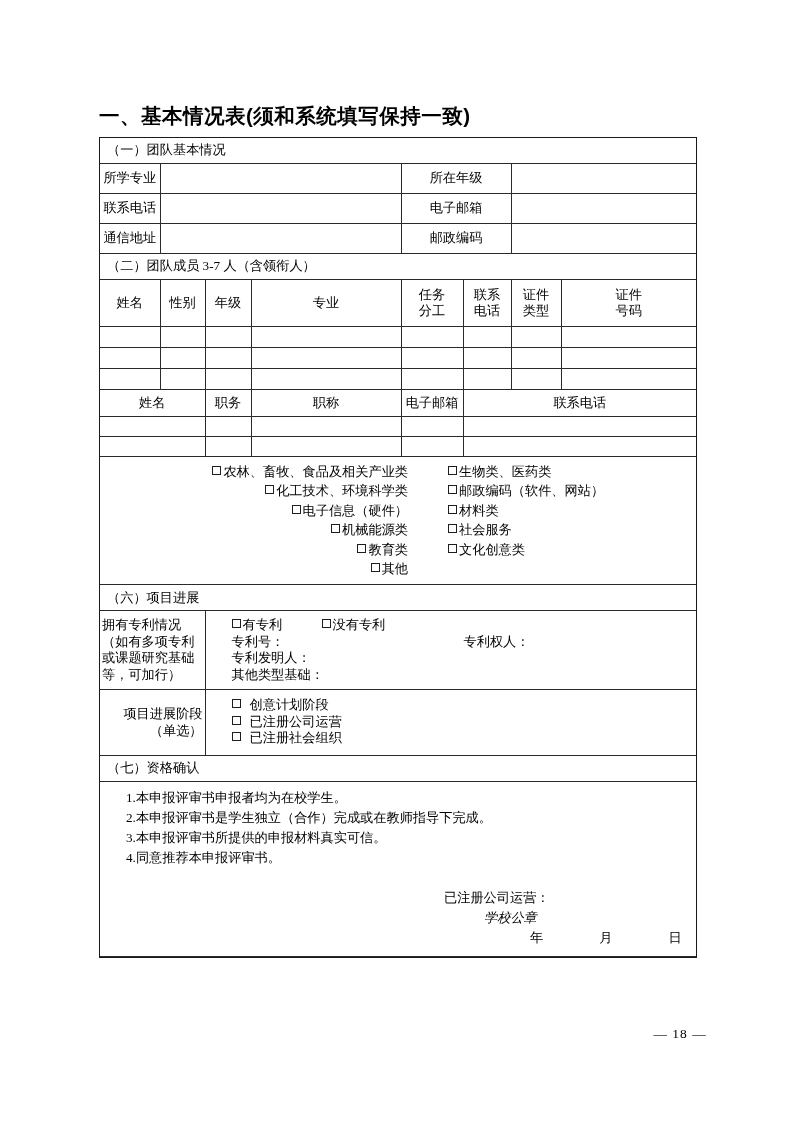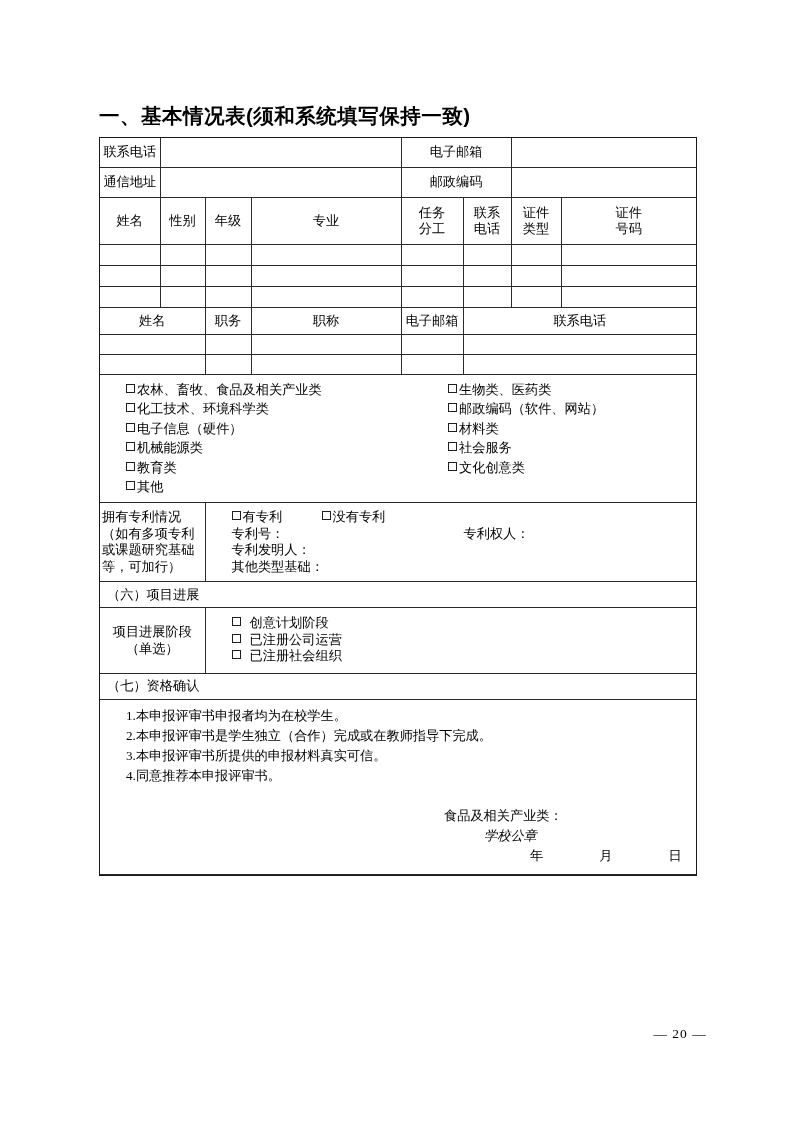--- a/index.html
+++ b/index.html
@@ -89,20 +89,21 @@
   }
   .two-line span { display: block; }
 
   
   .block {
     padding: 5px 0 6px 0 !important;
   }
   .chk-cols {
     position: relative;
     padding-left: 26px;
+    text-align: right;
   }
   .chk-row {
     display: flex;
     line-height: 1.47;
   }
   .chk-row .c-left { width: 282px; flex: 0 0 282px; white-space: nowrap; }
   .chk-row .c-right { white-space: nowrap; padding-left: 40px; }
 
   .bx {
     display: inline-block;
@@ -130,21 +131,21 @@
   .patent-row1 .g1 { display: inline-block; width: 90px; }
   .patent-inline { position: relative; }
   .patent-inline .owner {
     position: absolute;
     left: 232px;
     top: 0;
     white-space: nowrap;
   }
 
   .stage-label {
-    text-align: center;
+    text-align: right;
     line-height: 1.45;
     padding: 4px 2px !important;
     font-size: 13.2px;
   }
   .stage-body {
     padding: 7px 0 8px 26px !important;
     line-height: 1.6;
     font-size: 13.2px;
     font-family: Liberation Serif, serif;
   }
@@ -199,34 +200,46 @@
         <col style="width:45px">
         <col style="width:46px">
         <col style="width:150px">
         <col style="width:62px">
         <col style="width:48px">
         <col style="width:50px">
         <col style="width:135px">
       </colgroup>
 
       <tbody>
-
+          <tr>
+        <td class="section-head" colspan="8">（一）团队基本情况</td>
+      </tr>
+
+      <tr>
+        <td class="lbl cell-h" colspan="1">所学专业</td>
+        <td class="cell-empty" colspan="3"></td>
+        <td class="lbl" colspan="2">所在年级</td>
+        <td class="cell-empty" colspan="2"></td>
+      </tr>
       <tr>
         <td class="lbl cell-h" colspan="1">联系电话</td>
         <td class="cell-empty" colspan="3"></td>
         <td class="lbl" colspan="2">电子邮箱</td>
         <td class="cell-empty" colspan="2"></td>
       </tr>
       <tr>
         <td class="lbl cell-h" colspan="1">通信地址</td>
         <td class="cell-empty" colspan="3"></td>
         <td class="lbl" colspan="2">邮政编码</td>
         <td class="cell-empty" colspan="2"></td>
       </tr>
 
+      <tr>
+        <td class="section-head" colspan="8">（二）团队成员 3-7 人（含领衔人）</td>
+      </tr>
 
       <tr>
         <td class="two-line" style="height:42px">
           <span>姓名</span>
         </td>
         <td class="two-line">
           <span>性别</span>
         </td>
         <td class="two-line">
           <span>年级</span>
@@ -334,40 +347,40 @@
               <div class="c-left"><span class="bx"></span><span>教育类</span></div>
               <div class="c-right"><span class="bx"></span><span>文化创意类</span></div>
             </div>
 
             <div class="chk-row">
               <div class="c-left"><span class="bx"></span><span>其他</span></div>
             </div>
 
           </div>
         </td>
+      </tr>
+
+      <tr>
+        <td class="section-head" colspan="8">（六）项目进展</td>
       </tr>
 
       <tr>
         <td class="patent-label" colspan="2">拥有专利情况（如有多项专利或课题研究基础等，可加行）</td>
         <td class="patent-body" colspan="6">
           <div class="patent-row1">
             <span class="g1"><span class="bx"></span><span>有专利</span></span><span><span class="bx"></span><span>没有专利</span></span>
           </div>
           <div class="patent-inline">
             <span>专利号：</span>
             <span class="owner">专利权人：</span>
           </div>
           <div>专利发明人：</div>
           <div>其他类型基础：</div>
         </td>
       </tr>
-
-      <tr>
-        <td class="section-head" colspan="8">（六）项目进展</td>
-      </tr>
       <tr>
         <td class="stage-label" colspan="2">
           <div>项目进展阶段</div>
           <div>（单选）</div>
         </td>
         <td class="stage-body" colspan="6">
           <div><span class="bx"></span><span>创意计划阶段</span></div>
           <div><span class="bx"></span><span>已注册公司运营</span></div>
           <div><span class="bx"></span><span>已注册社会组织</span></div>
         </td>
@@ -378,28 +391,28 @@
       </tr>
       <tr>
         <td class="qual-body" colspan="8">
           <div class="qual-list">
             <div>1.本申报评审书申报者均为在校学生。</div>
             <div>2.本申报评审书是学生独立（合作）完成或在教师指导下完成。</div>
             <div>3.本申报评审书所提供的申报材料真实可信。</div>
             <div>4.同意推荐本申报评审书。</div>
           </div>
           <div class="sign-area">
-            <div class="sign-1">食品及相关产业类：</div>
+            <div class="sign-1">已注册公司运营：</div>
             <div class="sign-2">学校公章</div>
             <div class="sign-3"><span>年</span><span class="sp2"></span><span>月</span><span class="sp2"></span><span>日</span></div>
           </div>
         </td>
       </tr>
 
     </tbody>
       </table>
   </div>
 
   <div class="footer">
-    <span class="inner">— 20 —</span>
+    <span class="inner">— 18 —</span>
   </div>
 
 </div>
 
 </body></html>

